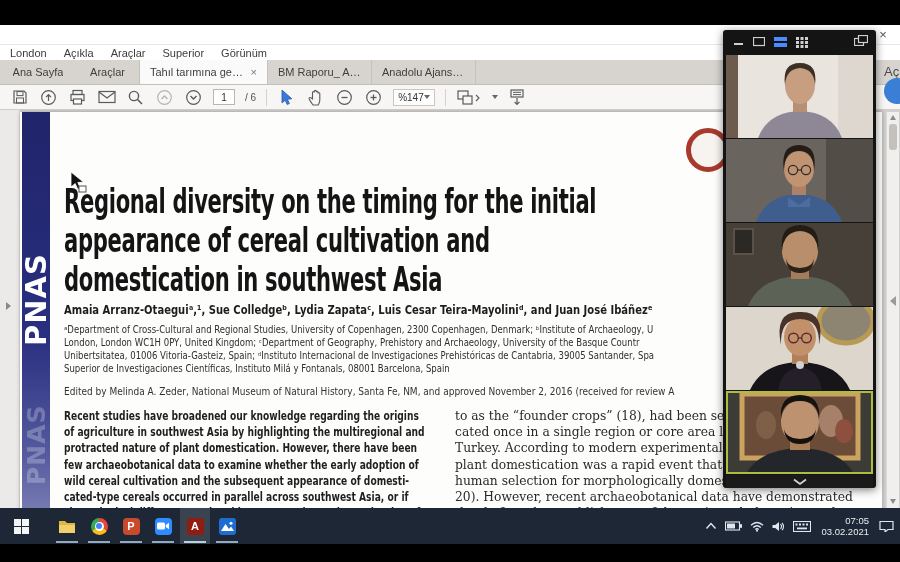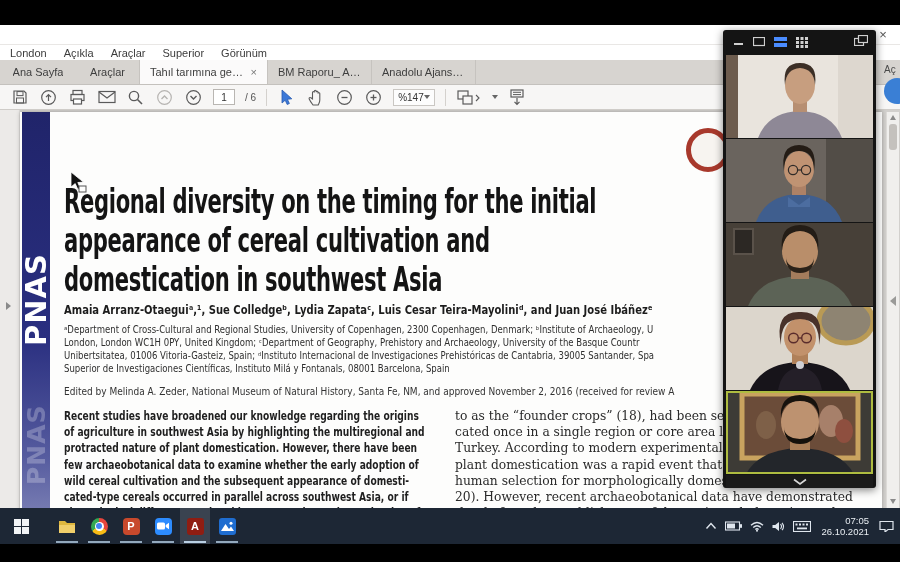--- a/index.html
+++ b/index.html
@@ -25,21 +25,21 @@
 
   .tabbar{position:absolute;left:0;top:60px;width:900px;height:25px;background:#d7d4d0;border-bottom:1px solid #c4c1bd;
           display:flex;align-items:stretch;font-size:11px;color:#3e3e3e;z-index:2;}
   .tab{display:flex;align-items:center;justify-content:center;padding:0 10px;border-right:1px solid #c6c3bf;white-space:nowrap;overflow:hidden;}
   .tab.home{width:76px;border-right:none;}
   .tab.tools{width:64px;border-right:1px solid #c6c3bf;}
   .tab.doc-active{width:128px;background:#fbfafa;border-right:1px solid #c6c3bf;gap:7px;}
   .tab.doc{width:104px;}
   .tab .x{color:#777;font-size:11px;}
   .tab-label{overflow:hidden;text-overflow:ellipsis;white-space:nowrap;}
-  .tab-partial{position:absolute;left:884px;top:64px;font-size:10px;color:#4a4a4a;z-index:22;text-align:center;}
+  .tab-partial{position:absolute;left:884px;top:64px;font-size:13px;color:#4a4a4a;z-index:22;text-align:center;}
 
   .toolbar{position:absolute;left:0;top:85px;width:900px;height:25px;background:#f7f6f5;border-bottom:1px solid #cfccc8;
            display:flex;align-items:center;gap:10px;padding-left:10px;z-index:2;}
   .ticon{width:19px;height:19px;display:flex;align-items:center;justify-content:center;flex:0 0 auto;}
   .tsep{width:1px;height:17px;background:#d4d1cd;flex:0 0 auto;}
   .pagebox{width:22px;height:16px;background:#fff;border:1px solid #b9b6b2;font-size:10px;color:#333;
            text-align:center;line-height:15px;}
   .pagetotal{font-size:10px;color:#555;}
   .zoombox{display:flex;align-items:center;gap:0;height:17px;padding:0 4px;border:1px solid #cac7c3;background:#fdfdfd;}
   .zoomval{font-size:10px;color:#333;}
@@ -486,21 +486,21 @@
           <g fill="#dfe6ee">
             <rect x="2.5" y="2.5" width="2" height="2"></rect>
             <rect x="6" y="2.5" width="2" height="2"></rect>
             <rect x="9.5" y="2.5" width="2" height="2"></rect>
             <rect x="13" y="2.5" width="2" height="2"></rect>
             <rect x="4" y="6.5" width="10" height="1.8"></rect>
           </g>
         </svg>
       <div class="clock">
         <span>07:05</span>
-        <span>26.10.2021</span>
+        <span>03.02.2021</span>
       </div>
       <svg width="15" height="12">
           <path d="M1 1.5h13v8h-5l-3 2.5v-2.5H1z" fill="none" stroke="#dfe6ee" stroke-width="1.2"></path>
         </svg>
     </div>
   </div>
   <div class="bottomstrip"></div>
 
 </div>
 

